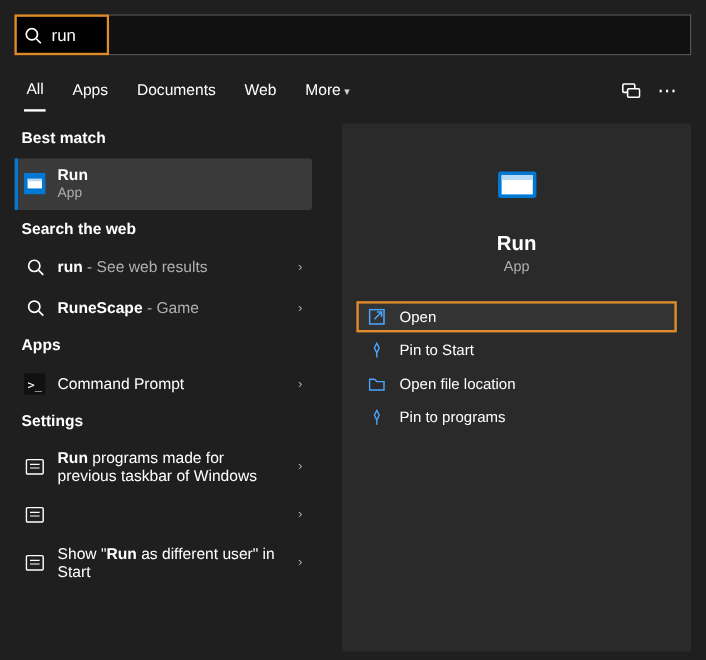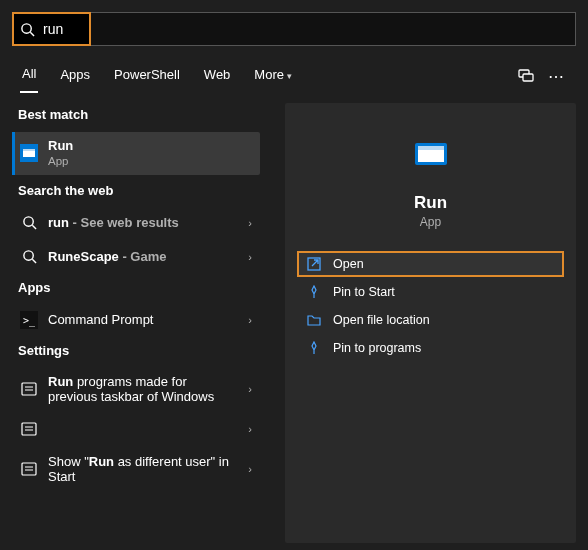--- a/index.html
+++ b/index.html
@@ -118,21 +118,21 @@
     font-size: 11px;
   }
   .result-icon {
     width: 18px; height:18px;
     display:flex; align-items:center; justify-content:center;
     flex-shrink:0;
   }
   .result-text { display:flex; flex-direction:column; line-height:1.25; }
   .result-title { font-size:13px; color:#fff; }
   .result-sub { font-size:11.5px; color: var(--text-dim); }
-  .inline-sub { color: var(--text-dim); font-weight:700; }
+  .inline-sub { color: var(--text-dim); font-weight:400; }
   .right {
     flex: 1;
     background: #2a2a2a;
     border-radius: 2px;
     padding: 30px 12px 12px 12px;
     display:flex;
     flex-direction:column;
     align-items:center;
   }
   .app-icon {
@@ -169,21 +169,21 @@
           </svg>
       </span>
       <input class="search-input" value="run" style="">
     </div>
     <div class="search-rest"></div>
   </div>
 
   <div class="tabs">
     <div class="tab active">All</div>
     <div class="tab">Apps</div>
-    <div class="tab">PowerShell</div>
+    <div class="tab">Documents</div>
     <div class="tab">Web</div>
     <div class="tab"><span>More</span><span class="chev">▾</span></div>
     <div class="tabs-spacer"></div>
     <div class="tabs-right">
       <span>
         <svg width="16" height="16" viewBox="0 0 16 16">
             <rect x="1" y="3" width="10" height="7" rx="1" stroke="#fff" stroke-width="1.3" fill="none"></rect>
             <rect x="5" y="7" width="10" height="7" rx="1" stroke="#fff" stroke-width="1.3" fill="#1f1f1f"></rect>
           </svg>
       </span>

